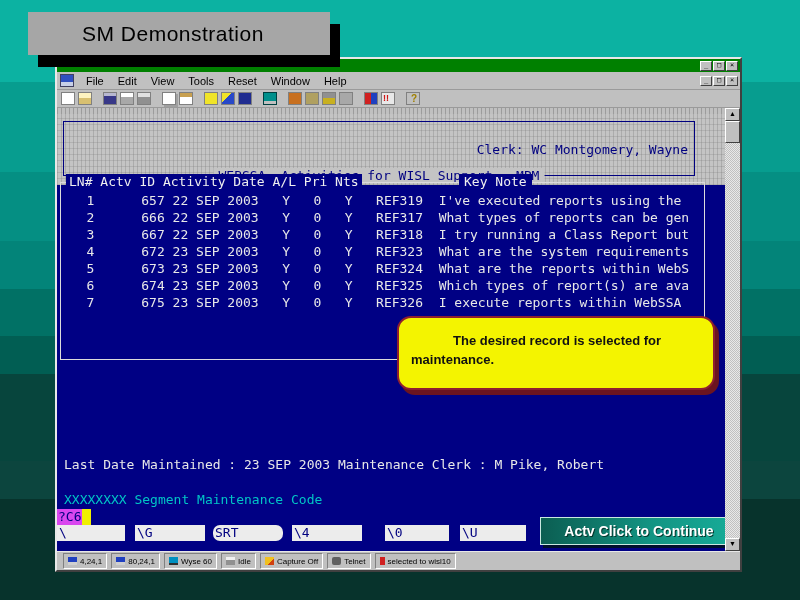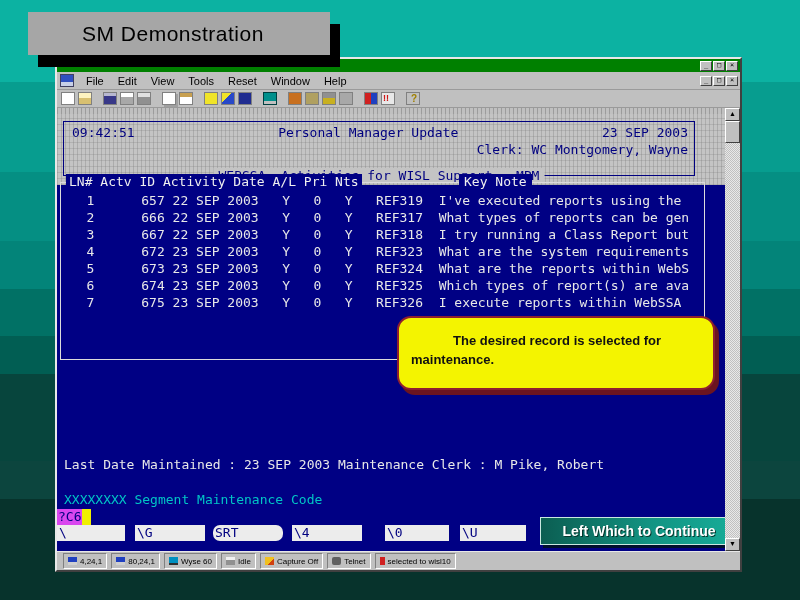--- a/index.html
+++ b/index.html
@@ -194,25 +194,20 @@
         <span class="tsep"></span>
         <span class="ti i17"></span>
       </div>
 
     <div class="client">
       <div class="screen">
         <div class="topstrip"></div>
 
         <div class="hband">
           <div class="hbox">
-            <div class="hl1">
-              <span>09:42:51</span>
-              <span class="ttl">Personal Manager Update</span>
-              <span>23 SEP 2003</span>
-            </div>
             <div class="hl2">Clerk: WC Montgomery, Wayne</div>
             <div class="banner">WEBSSA  Activities for WISL Support - MPM</div>
           </div>
         </div>
 
         <div class="tbox">
           <div class="thead">LN# Actv ID Activity Date A/L Pri Nts</div>
           <div class="tkey">Key Note</div>
           <div class="trows" id="table-rows">
               <div class="term-row">   1      657 22 SEP 2003   Y   0   Y   REF319  I've executed reports using the</div>
@@ -235,21 +230,21 @@
           <span class="cursor"></span>
         </div>
 
         <div class="fld f0">\</div>
         <div class="fld f1">\G</div>
         <div class="fld f2">SRT</div>
         <div class="fld f3">\4</div>
         <div class="fld f4">\0</div>
         <div class="fld f5">\U</div>
 
-        <div class="cont-btn">Left Which to Continue</div>
+        <div class="cont-btn">Actv Click to Continue</div>
       </div>
 
       <div class="scrollbar">
         <div class="sbtn">▲</div>
         <div class="sthumb"></div>
         <div class="strack"></div>
         <div class="sbtn">▼</div>
       </div>
     </div>
 

